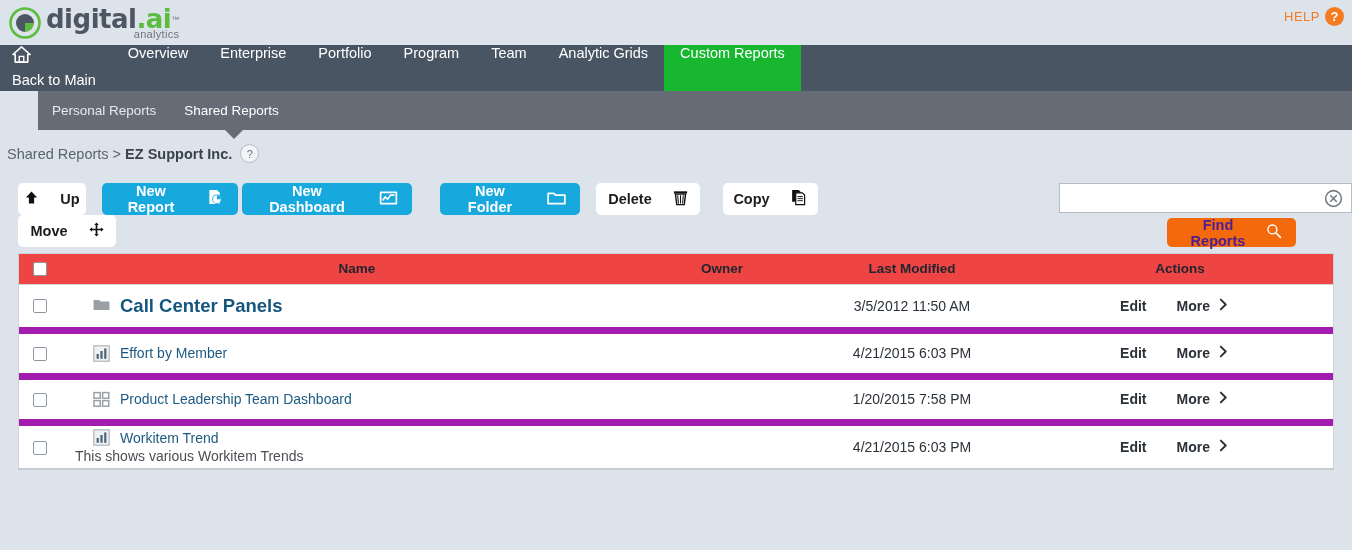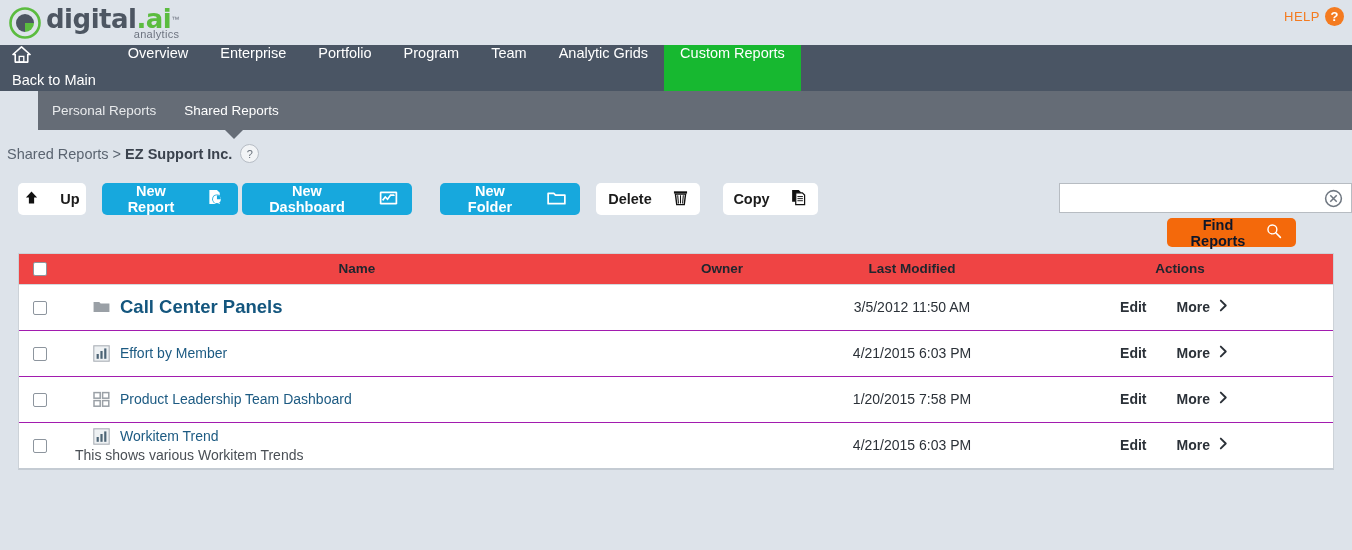--- a/index.html
+++ b/index.html
@@ -141,21 +141,21 @@
     align-items: center;
     justify-content: center;
     gap: 21px;
     cursor: pointer;
     font-family: "Liberation Sans", sans-serif;
     height: 32px;
     padding: 0 14px;
   }
   .btn-white { background: #ffffff; color: #1b1b1b; font-weight: bold; }
   .btn-blue  { background: #17a8dd; color: #ffffff; font-weight: bold; }
-  .btn-orange{ background: #f4690b; color: #0f172a; font-weight: bold; padding-left: 24px; }
+  .btn-orange{ background: #f4690b; color: #4c1d95; font-weight: bold; padding-left: 24px; }
 
   .btn-up   { position: absolute; left: 18px;  top: 6px;  width: 68px; }
   .btn-move { position: absolute; left: 18px;  top: 38px; width: 98px; }
   .btn-newreport    { position: absolute; left: 102px; top: 6px; width: 136px; }
   .btn-newdashboard { position: absolute; left: 242px; top: 6px; width: 170px; }
   .btn-newfolder    { position: absolute; left: 440px; top: 6px; width: 140px; }
   .btn-delete       { position: absolute; left: 596px; top: 6px; width: 104px; }
   .btn-copy         { position: absolute; left: 723px; top: 6px; width: 95px; }
 
   .searchbox {
@@ -199,21 +199,21 @@
     font-weight: bold;
     color: #20262e;
     border-bottom: 1px solid #d3d9de;
   }
   .col-check  { width: 48px;  text-align: left; padding-left: 14px; }
   .col-name   { width: 580px; text-align: center; }
   .col-owner  { width: 150px; text-align: center; }
   .col-mod    { width: 230px; text-align: center; }
   .col-act    { text-align: center; }
 
-  tbody tr { border-bottom: 1px solid #a21caf; }
+  tbody tr { border-bottom: 7px solid #a21caf; }
   tbody tr:last-child { border-bottom: none; }
   tbody td { vertical-align: middle; padding: 0; }
   .row-h { height: 46px; }
 
   .cb {
     width: 14px; height: 14px;
     border: 1px solid #8d959e;
     border-radius: 2px;
     background: #fff;
     display: inline-block;
@@ -334,20 +334,28 @@
 
   <button class="btn btn-white btn-up">
     <span>
       <svg viewBox="0 0 16 16" width="15" height="15">
         <path d="M8 1.5 L14 8 L10.8 8 L10.8 14.5 L5.2 14.5 L5.2 8 L2 8 Z" fill="#111111"></path>
       </svg>
     </span>
     <span>Up</span>
   </button>
 
+  <button class="btn btn-white btn-move">
+    <span>Move</span>
+    <span>
+      <svg viewBox="0 0 16 16" width="15" height="15">
+        <path d="M8 0.5 L10.4 3.3 L8.9 3.3 L8.9 7.1 L12.7 7.1 L12.7 5.6 L15.5 8 L12.7 10.4 L12.7 8.9 L8.9 8.9 L8.9 12.7 L10.4 12.7 L8 15.5 L5.6 12.7 L7.1 12.7 L7.1 8.9 L3.3 8.9 L3.3 10.4 L0.5 8 L3.3 5.6 L3.3 7.1 L7.1 7.1 L7.1 3.3 L5.6 3.3 Z" fill="#111111"></path>
+      </svg>
+    </span>
+  </button>
 
   <button class="btn btn-blue btn-newreport">
     <span>New Report</span>
     <span>
       <svg viewBox="0 0 18 18" width="17" height="17">
         <path d="M2.5 1 L10.5 1 L13.5 4 L13.5 16 L2.5 16 Z" fill="#ffffff"></path>
         <circle cx="10.5" cy="10.8" r="5" fill="#17a8dd"></circle>
         <circle cx="10.5" cy="10.8" r="4.1" fill="#ffffff"></circle>
         <path d="M10.5 10.8 L10.5 6.7 A4.1 4.1 0 0 1 14.6 10.8 Z" fill="#17a8dd"></path>
       </svg>

